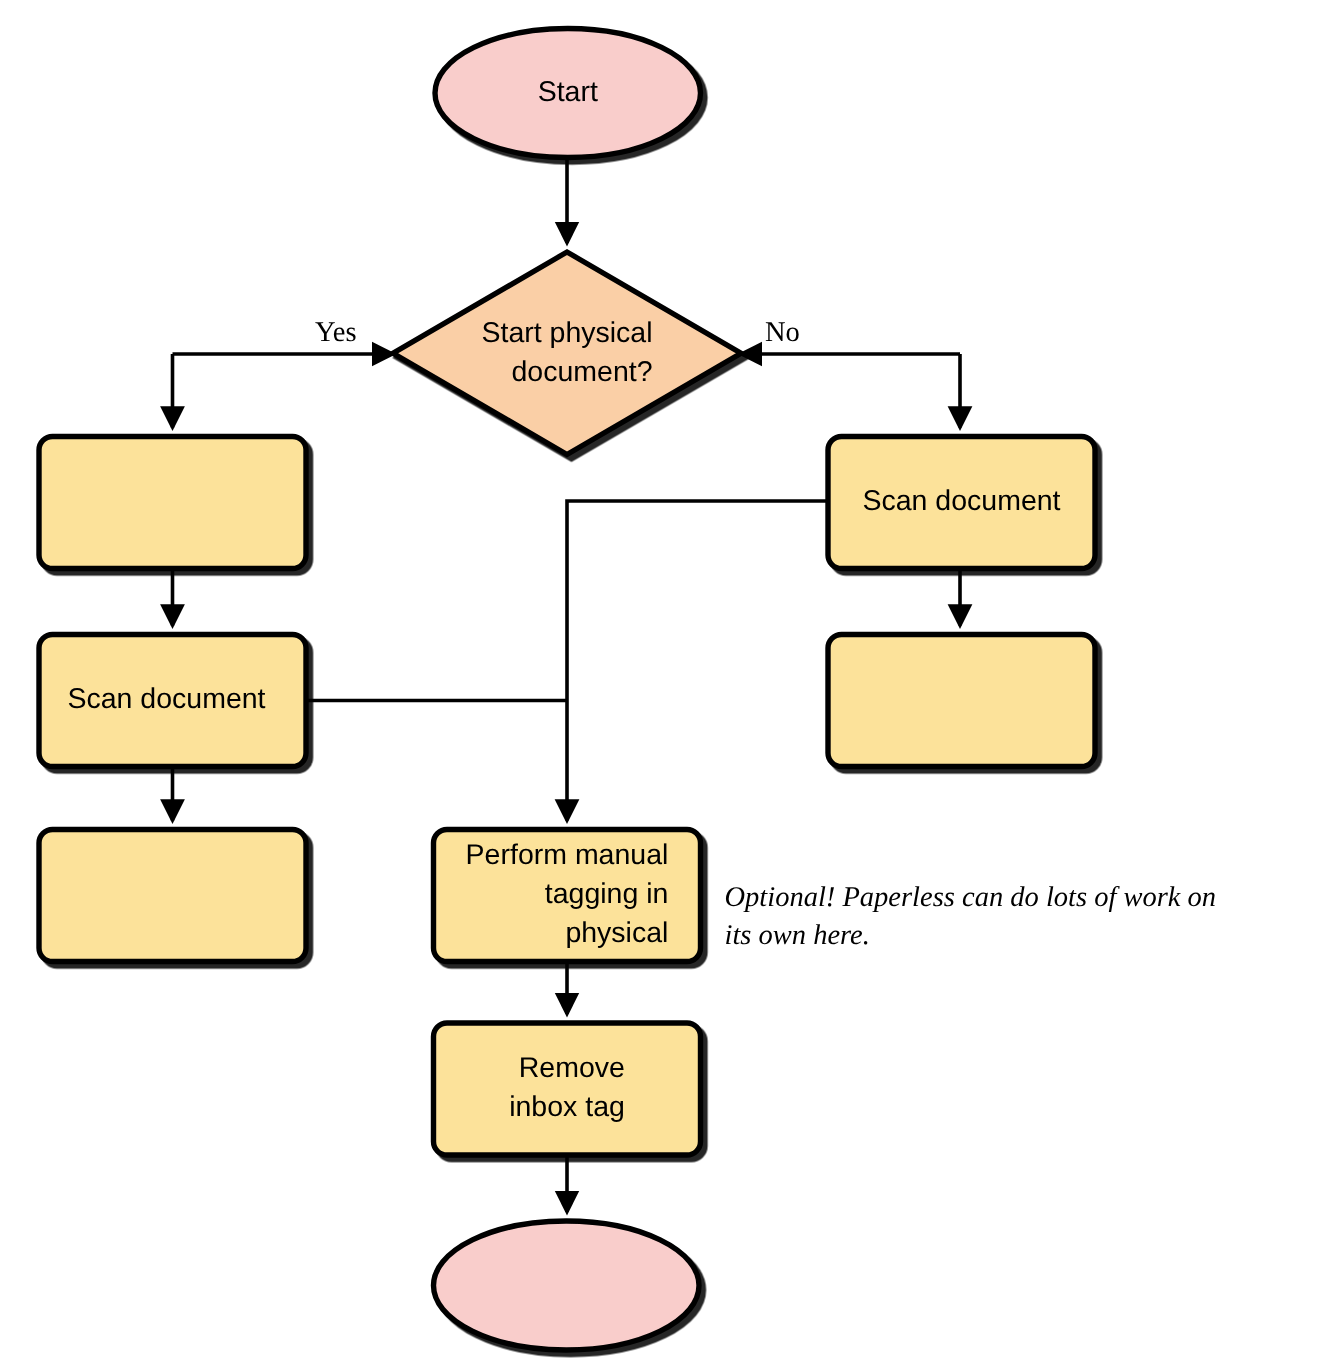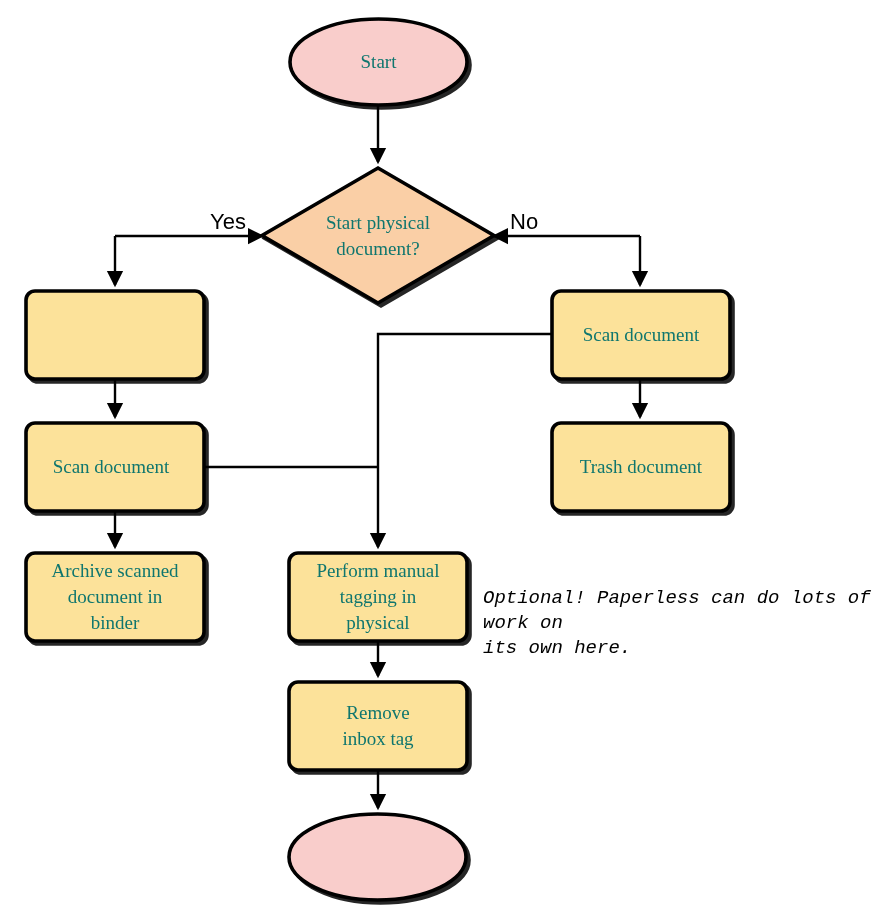--- a/index.html
+++ b/index.html
@@ -24,40 +24,40 @@
     left: 0;
     top: 0;
     width: 888px;
     height: 907px;
   }
   .node-label {
     position: absolute;
     display: flex;
     align-items: center;
     justify-content: center;
-    text-align: center;
-    color: #0f766e;
-    font-family: Liberation Serif, serif;
+    text-align: right;
+    color: #000000;
+    font-family: Liberation Sans, sans-serif;
     font-size: 19px;
     line-height: 26px;
     white-space: pre-line;
     pointer-events: none;
   }
   .edge-label {
     position: absolute;
     color: #000000;
-    font-family: Liberation Sans, sans-serif;
-    font-size: 22px;
+    font-family: Liberation Serif, serif;
+    font-size: 19px;
     line-height: 22px;
     white-space: pre;
   }
   .note-text {
     position: absolute;
     color: #000000;
-    font-family: Liberation Mono, monospace;
+    font-family: Liberation Serif, serif;
     font-style: italic;
     font-size: 19px;
     line-height: 25px;
     white-space: pre-line;
   }
 </style>
 </head>
 <body>
 
 <div id="canvas">
@@ -122,27 +122,23 @@
   </svg>
 
   <div class="node-label" style="left:290px; top:19px; width:177px; height:86px;">Start</div>
 
   <div class="node-label" style="left:262px; top:168px; width:232px; height:135px;">Start physical
 document?</div>
 
 
   <div class="node-label" style="left:22px; top:423px; width:178px; height:88px;">Scan document</div>
 
-  <div class="node-label" style="left:26px; top:553px; width:178px; height:88px;">Archive scanned
-document in
-binder</div>
 
   <div class="node-label" style="left:552px; top:291px; width:178px; height:88px;">Scan document</div>
 
-  <div class="node-label" style="left:552px; top:423px; width:178px; height:88px;">Trash document</div>
 
   <div class="node-label" style="left:289px; top:553px; width:178px; height:88px;">Perform manual
 tagging in
 physical</div>
 
   <div class="node-label" style="left:289px; top:682px; width:178px; height:88px;">Remove
 inbox tag</div>
 
 
   <div class="edge-label" style="left:210px; top:211px;">Yes</div>

